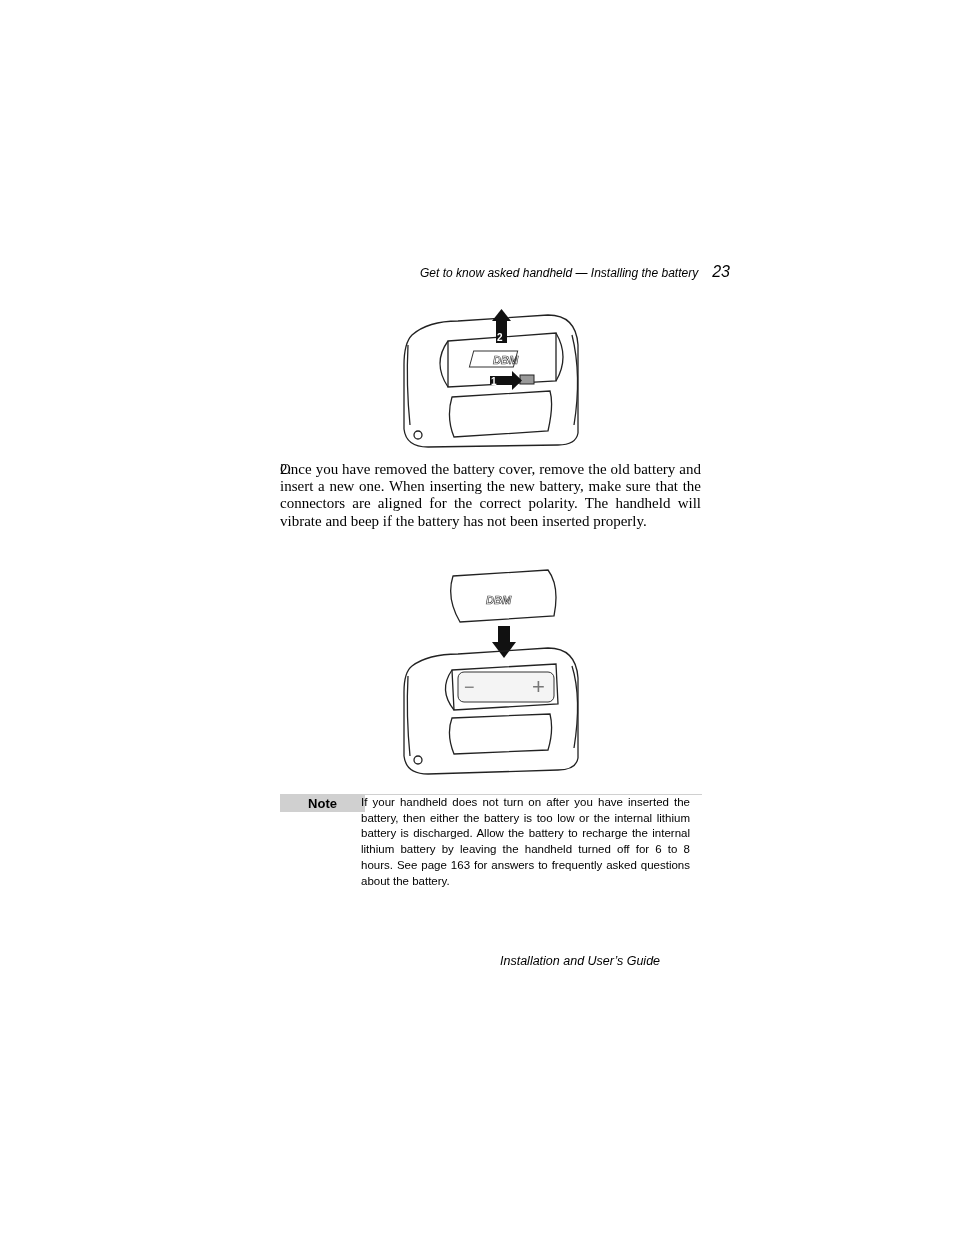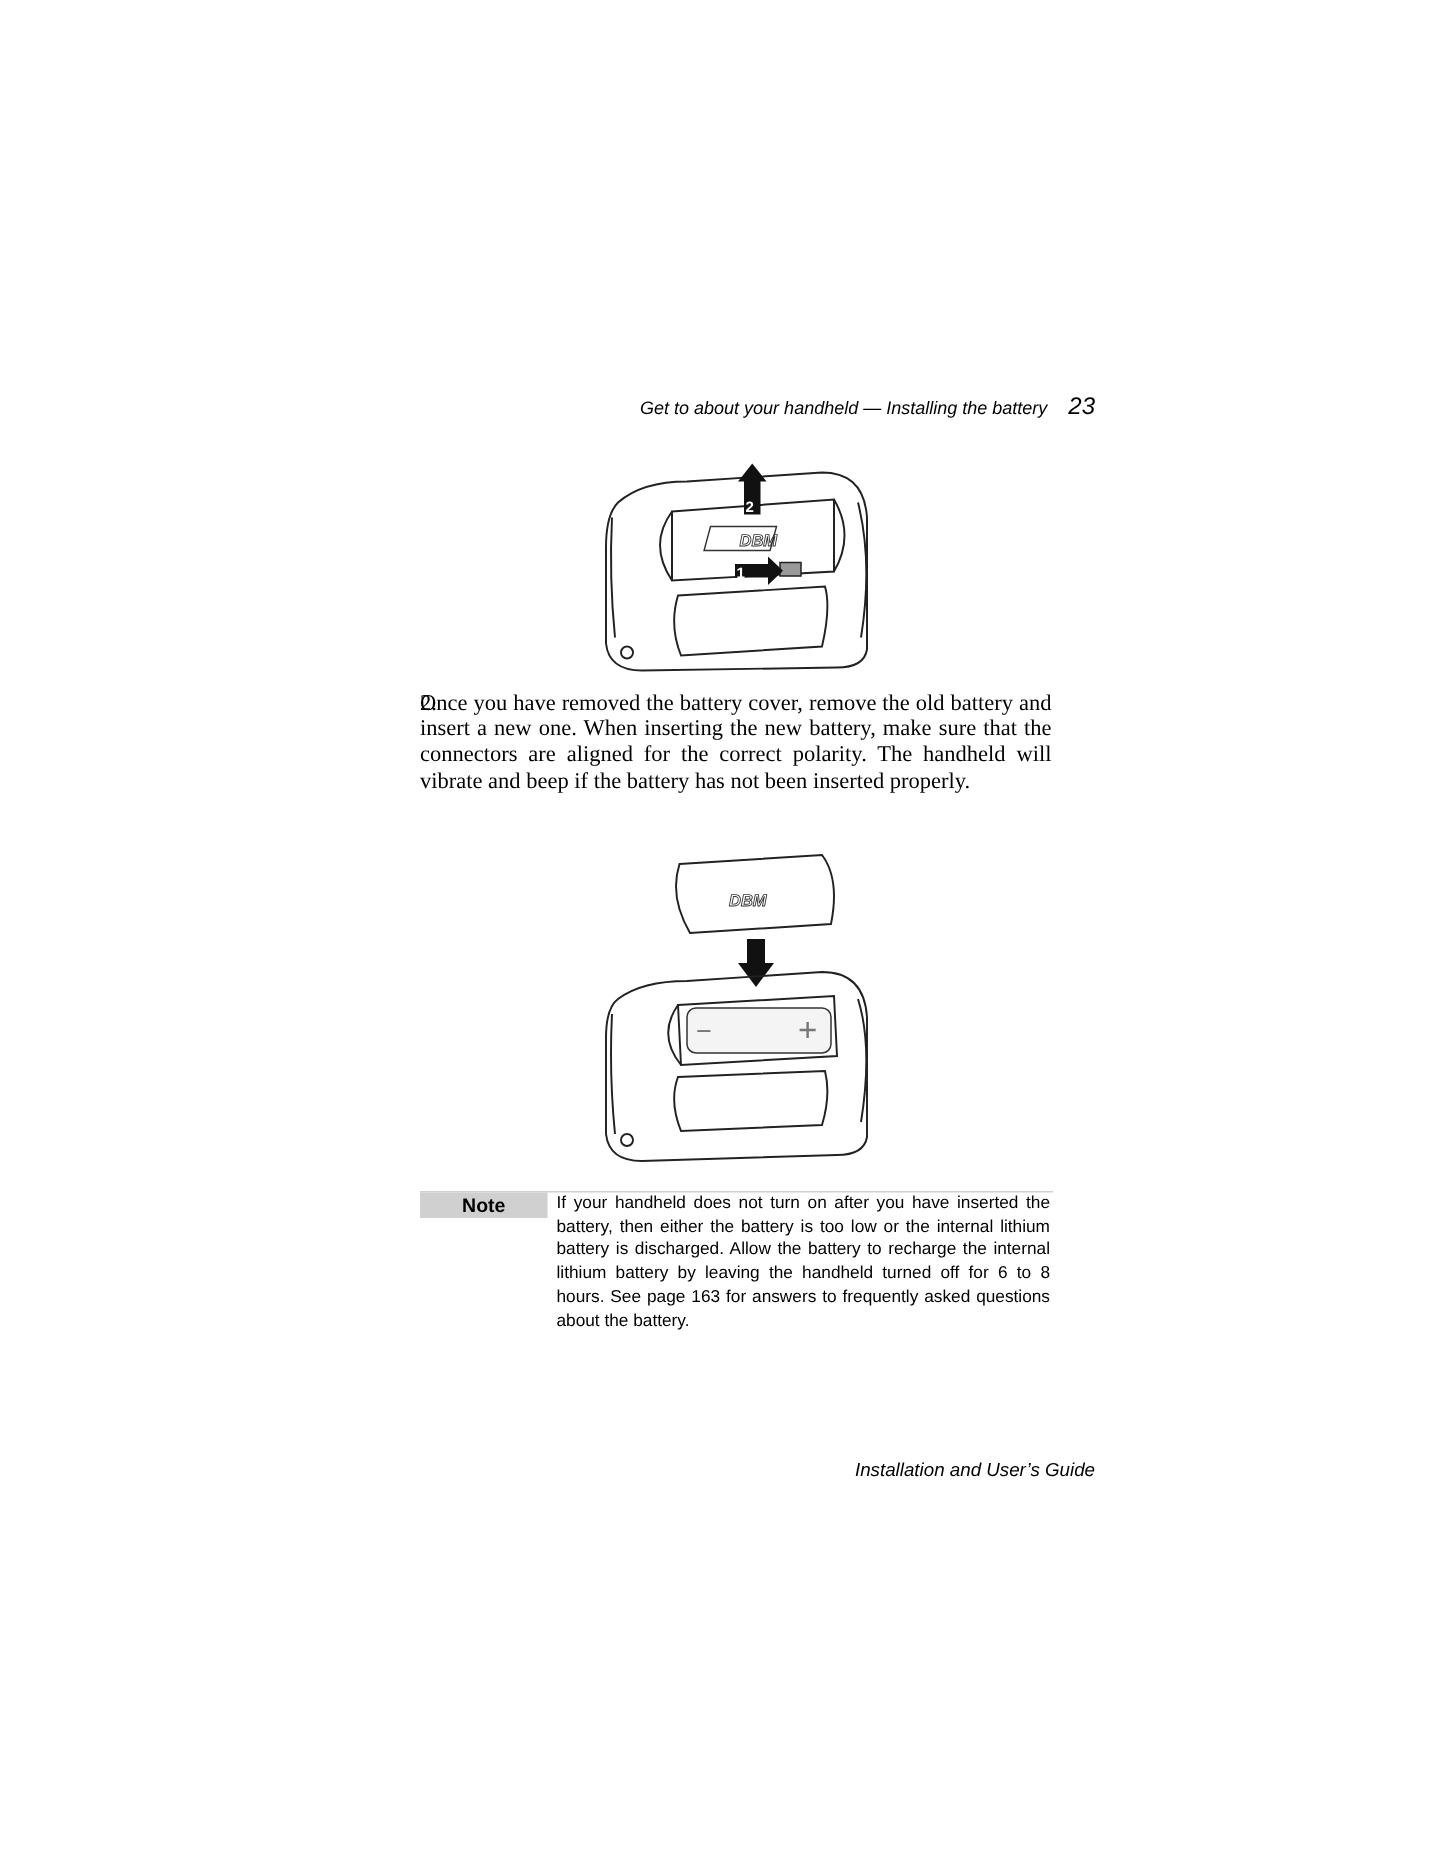--- a/index.html
+++ b/index.html
@@ -19,34 +19,34 @@
     }
     .step .num { position: absolute; left: 0; top: 0; }
     .step .txt { text-align: justify; }
     .note-rule { position: absolute; left: 280px; top: 794px; width: 422px; border-top: 1px solid #d0d0d0; }
     .note-label {
       position: absolute; left: 280px; top: 795px; width: 85px; height: 17px;
       background: #d0d0d0; font-family: "Liberation Sans", sans-serif; font-weight: bold;
       font-size: 13px; text-align: center; line-height: 17px;
     }
     .note-text {
-      position: absolute; left: 371px; top: 795px; width: 329px;
+      position: absolute; left: 361px; top: 795px; width: 329px;
       font-family: "Liberation Sans", sans-serif; font-size: 11.5px; line-height: 15.7px;
       text-align: justify;
     }
     .footer {
-      position: absolute; left: 500px; top: 954px; width: 230px; text-align: right;
-      font-family: "Liberation Sans", sans-serif; font-style: italic; font-size: 12.5px; margin-top: 19px;
+      position: absolute; left: 500px; top: 954px; width: 230px; text-align: left;
+      font-family: "Liberation Sans", sans-serif; font-style: italic; font-size: 12.5px;
     }
   </style>
 </head>
 <body>
 
 <div class="header">
-  <span>Get to about your handheld  —  Installing the battery</span><span class="pn">23</span>
+  <span>Get to know asked handheld  —  Installing the battery</span><span class="pn">23</span>
 </div>
 
 <svg class="fig fig1" viewBox="0 0 188 148" xmlns="http://www.w3.org/2000/svg">
   <g fill="none" stroke="#222" stroke-width="1.3">
     <path d="M14 30 Q30 16 60 16 L150 10 Q178 10 180 40 L180 128 Q178 140 160 140 L30 142 Q8 142 6 124 L6 60 Q6 38 14 30 Z"></path>
     <path d="M10 40 Q8 80 12 120"></path>
     <path d="M174 30 Q184 70 176 120"></path>
     <path d="M50 36 L158 28 L158 76 L50 82 Z"></path>
     <path d="M50 36 Q34 58 50 82"></path>
     <path d="M158 28 Q172 52 158 76"></path>

